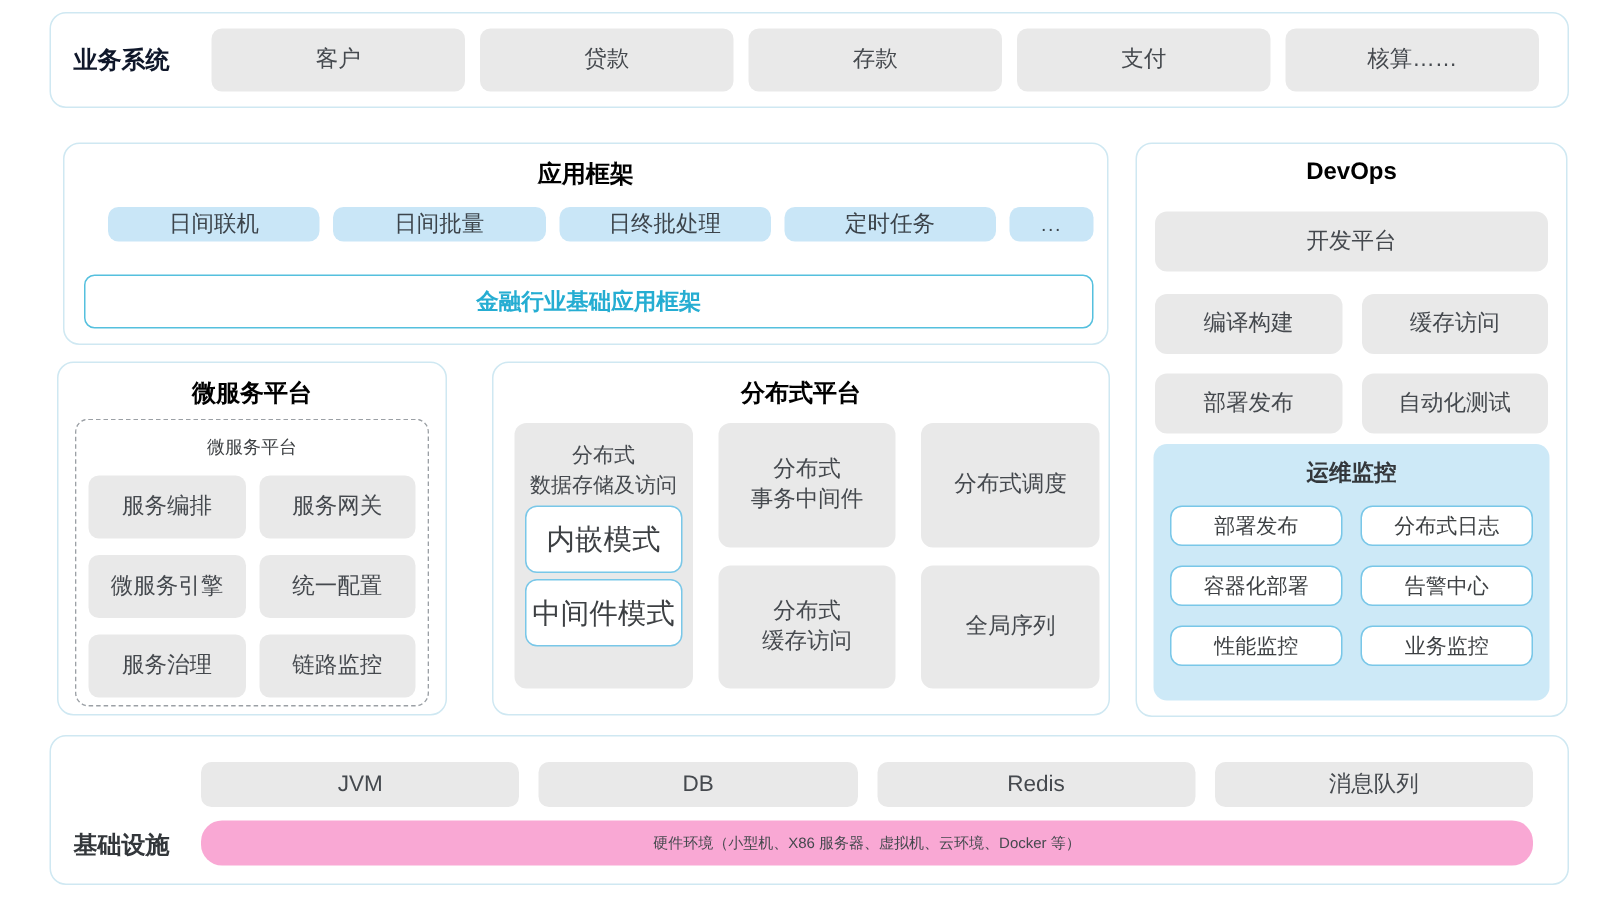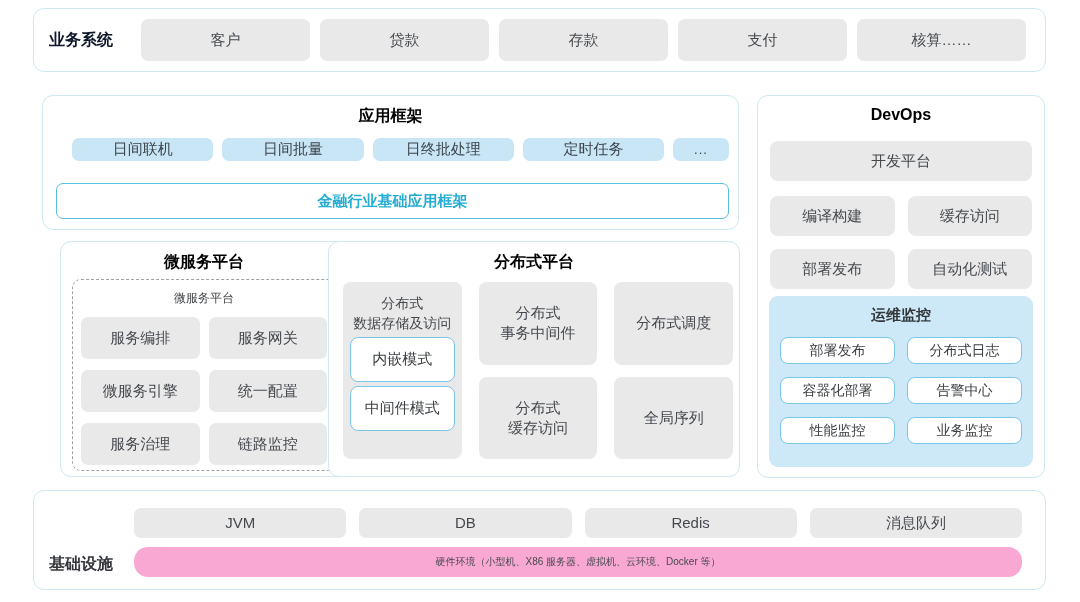--- a/index.html
+++ b/index.html
@@ -57,38 +57,38 @@
   #devops .tool-grid { position:absolute; left:12px; right:12px; top:100px;
     display:grid; grid-template-columns:1fr 1fr; gap:13px; }
   #devops .tool-grid .gray-btn { height:40px; border-radius:8px; }
   #devops .monitor { position:absolute; left:11px; right:11px; top:200px; bottom:10px;
     background:#cde9f7; border-radius:9px; padding:8px 11px 0; }
   #devops .monitor-title { text-align:center; font-size:15px; font-weight:700; color:#33373b; margin-top:2px; }
   #devops .monitor-grid { display:grid; grid-template-columns:1fr 1fr; gap:13px 12px; margin-top:12px; }
   #devops .monitor-grid .white-btn { height:27px; }
 
   
-  #micro { left:60px; top:241px; width:288px; height:236px; }
+  #micro { left:38px; top:241px; width:260px; height:236px; }
   #micro .sec-title { margin-top:10px; }
   #micro .dashed { position:absolute; left:11px; right:11px; top:37px; bottom:5px;
     border:1px dashed #9ba0a5; border-radius:9px; padding:8px 8px 0; }
   #micro .inner-title { text-align:center; font-size:12px; color:#3d4043; margin-top:2px; }
   #micro .ms-grid { display:grid; grid-template-columns:1fr 1fr; gap:11px 9px; margin-top:10px; }
   #micro .ms-grid .gray-btn { height:42px; }
 
   
   #dist { left:328px; top:241px; width:412px; height:236px; }
   #dist .sec-title { margin-top:10px; }
   #dist .dist-grid { position:absolute; left:14px; right:6px; top:40px; bottom:17px;
     display:grid; grid-template-columns:1fr 1fr 1fr; grid-template-rows:1fr 1fr; gap:12px 17px; }
   #dist .storage { grid-row:1 / 3; background:#e9e9e9; border-radius:8px;
     padding:12px 7px 8px; display:flex; flex-direction:column; font-size:14px; }
   #dist .storage-label { text-align:center; line-height:1.4; color:#45494e; }
   #dist .storage-label span { display:block; }
-  #dist .mode-btn { height:45px; margin-top:4px; font-size:15px; }
+  #dist .mode-btn { height:45px; margin-top:4px; font-size:19px; }
   #dist .mode-btn:first-of-type { margin-top:11px; }
   #dist .cell { border-radius:8px; font-size:15px; }
   #dist .cell span { display:block; }
 
   
   #infra { left:33px; top:490px; width:1013px; height:100px; }
   #infra .side-label { position:absolute; left:15px; top:50%; transform:translateY(-50%);
     width:92px; font-size:16px; font-weight:600; color:#33373b;margin-top:24px; }
   #infra .btn-row { position:absolute; left:100px; right:23px; top:17px; height:30px; display:flex; gap:13px; }
   #infra .btn-row .gray-btn { flex:1; font-size:15px; }

